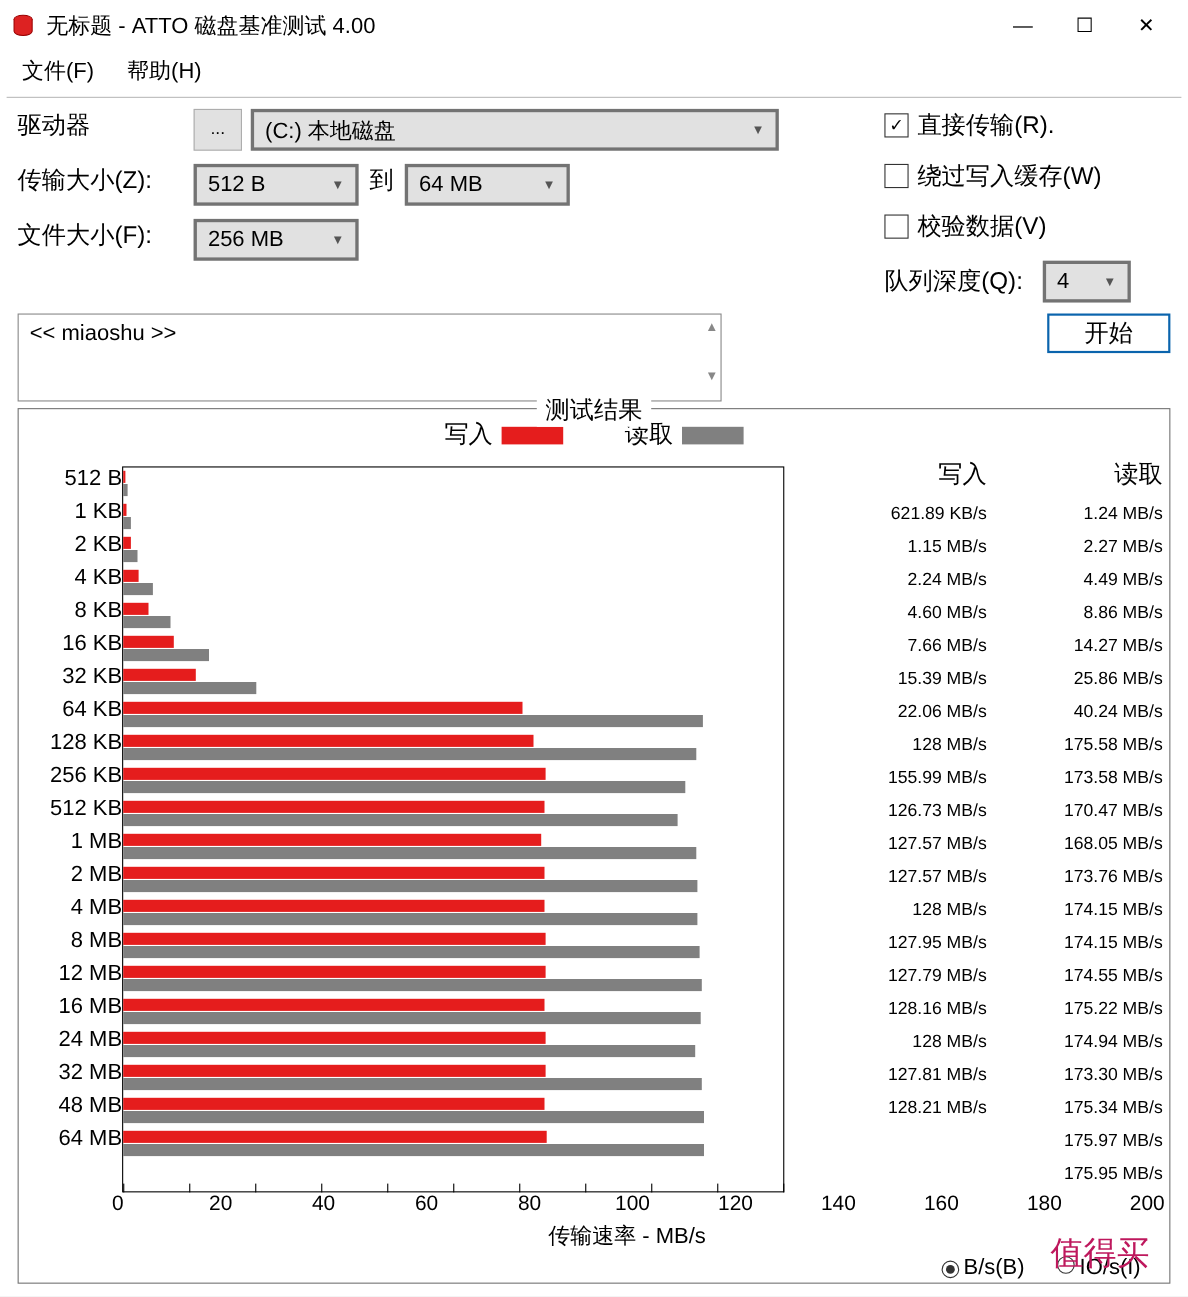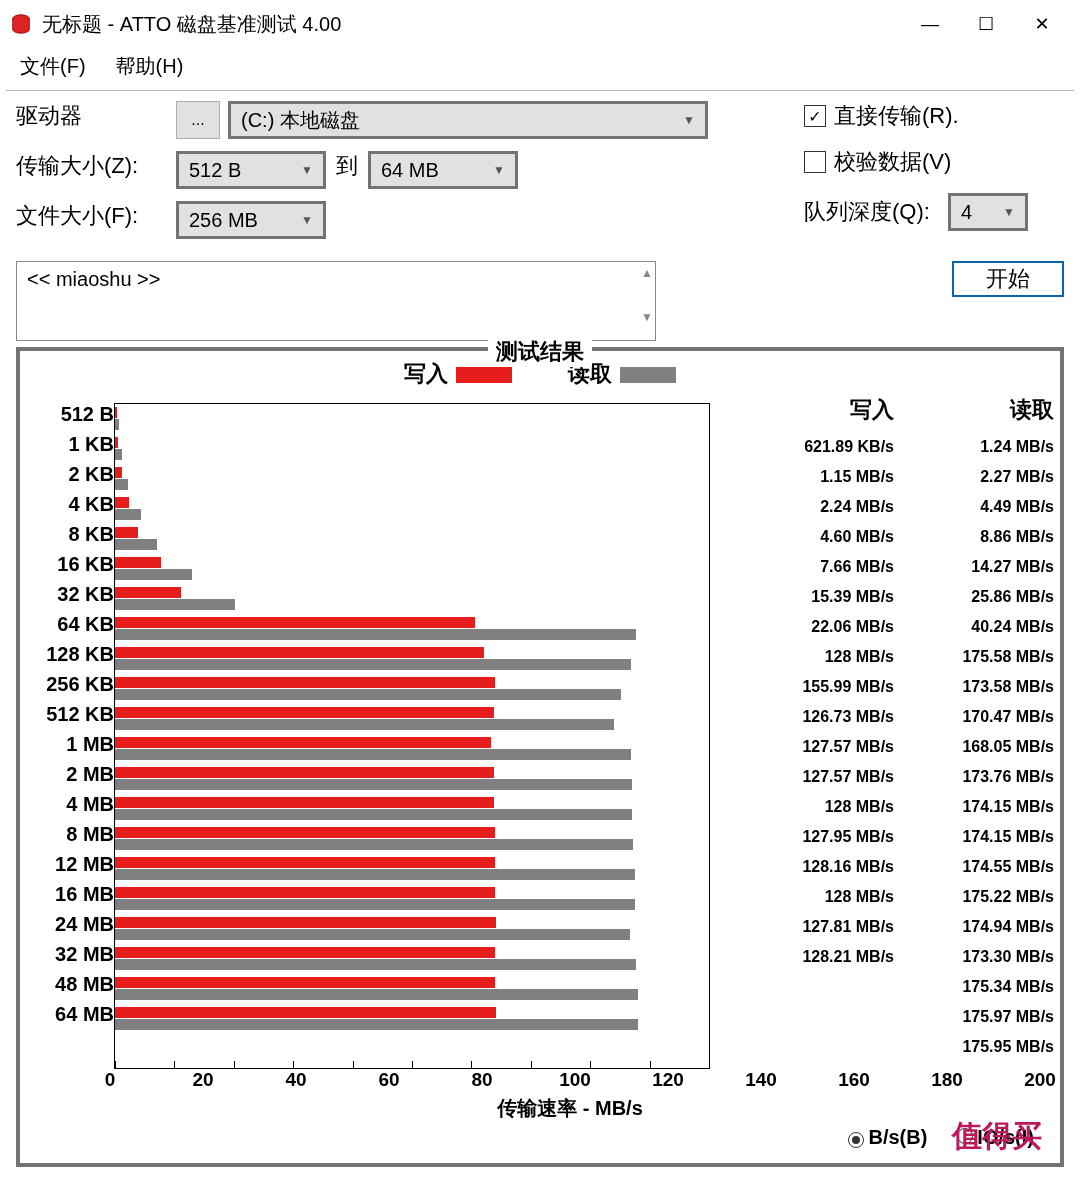--- a/index.html
+++ b/index.html
@@ -17,21 +17,21 @@
   .drop .arrow { margin-left:auto; font-size:12px; color:#555; }
   .sqbtn { background:#e1e1e1; border:1px solid #adadad; width:44px; height:38px; display:flex; align-items:center; justify-content:center; font-size:16px; margin-right:8px; }
   .to { font-size:22px; margin:0 10px; }
   .chk-col { margin-left:auto; width:260px; }
   .chk { display:flex; align-items:center; font-size:22px; margin-bottom:16px; }
   .chk .box { width:22px; height:22px; border:1.5px solid #333; margin-right:8px; display:flex; align-items:center; justify-content:center; font-size:16px; }
   .queue-row { display:flex; align-items:center; font-size:22px; }
   .textarea { border:1px solid #888; width:640px; height:80px; padding:6px 10px; font-size:20px; position:relative; }
   .textarea .scroll { position:absolute; right:2px; top:4px; display:flex; flex-direction:column; gap:30px; color:#888; font-size:12px; }
   .startbtn { border:2.5px solid #0a64ad; width:112px; height:36px; display:flex; align-items:center; justify-content:center; font-size:22px; margin-left:auto; }
-  .resultbox { border:4px solid #737373; flex:1; margin-top:6px; padding:4px 6px 14px 6px; display:flex; flex-direction:column; position:relative;font-weight:bold; }
+  .resultbox { border:1px solid #737373; flex:1; margin-top:6px; padding:4px 6px 2px 6px; display:flex; flex-direction:column; position:relative; }
   .res-title { position:absolute; top:-14px; left:50%; transform:translateX(-50%); background:#fff; padding:0 8px; font-size:22px; }
   .legend { display:flex; justify-content:center; gap:56px; margin:4px 0 6px; font-size:22px; }
   .swatch { display:inline-block; width:56px; height:16px; vertical-align:middle; margin-left:8px; }
   .wr { background:#e51d1d; }
   .rd { background:#808080; }
   .res-body { display:flex; flex:1; padding-left:4px; }
   .ylabels { width:84px; display:flex; flex-direction:column; font-size:20px; text-align:right; padding-top:8px; }
   .ylabels div { height:30px; line-height:22px; }
   .bars { flex:1; border:1px solid #000; position:relative; margin-top:8px; margin-right:14px; }
   .bar-row { height:30px; position:relative; }
@@ -104,20 +104,24 @@
           </div>
         </div>
       </div>
       <div class="chk-col">
         <div class="chk">
             <span class="box">✓</span>
             <span>直接传输(R).</span>
           </div>
         <div class="chk">
             <span class="box"></span>
+            <span>绕过写入缓存(W)</span>
+          </div>
+        <div class="chk">
+            <span class="box"></span>
             <span>校验数据(V)</span>
           </div>
         <div class="queue-row">
           <span>队列深度(Q):</span>
           <div class="drop" style="width:80px; margin-left:18px;">
             <span>4</span>
               <span class="arrow">▼</span>
           </div>
         </div>
       </div>
@@ -275,20 +279,21 @@
                 <div class="cell">7.66 MB/s</div>
                 <div class="cell">15.39 MB/s</div>
                 <div class="cell">22.06 MB/s</div>
                 <div class="cell">128 MB/s</div>
                 <div class="cell">155.99 MB/s</div>
                 <div class="cell">126.73 MB/s</div>
                 <div class="cell">127.57 MB/s</div>
                 <div class="cell">127.57 MB/s</div>
                 <div class="cell">128 MB/s</div>
                 <div class="cell">127.95 MB/s</div>
+                <div class="cell">127.79 MB/s</div>
                 <div class="cell">128.16 MB/s</div>
                 <div class="cell">128 MB/s</div>
                 <div class="cell">127.81 MB/s</div>
                 <div class="cell">128.21 MB/s</div>
               </div>
           </div>
           <div style="width:160px;">
             <div class="hcell">读取</div>
             <div id="readcol">
                 <div class="cell">1.24 MB/s</div>

